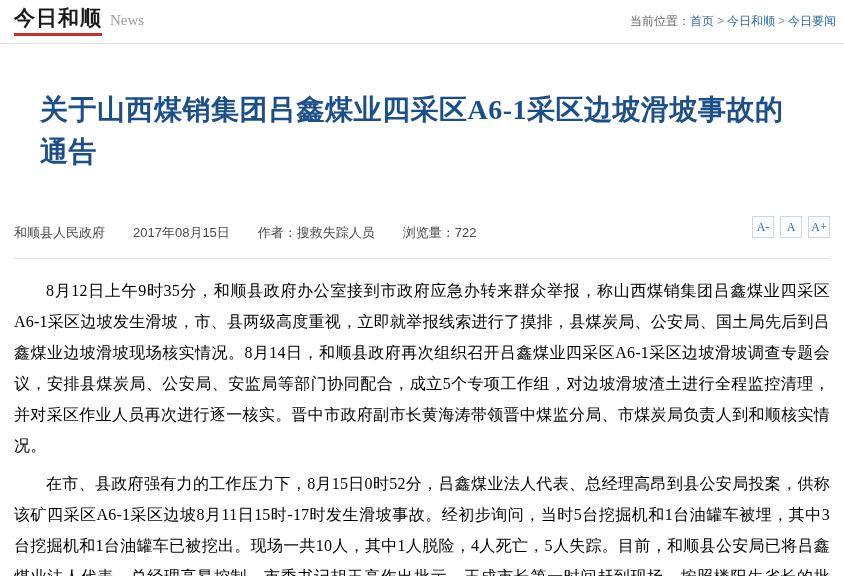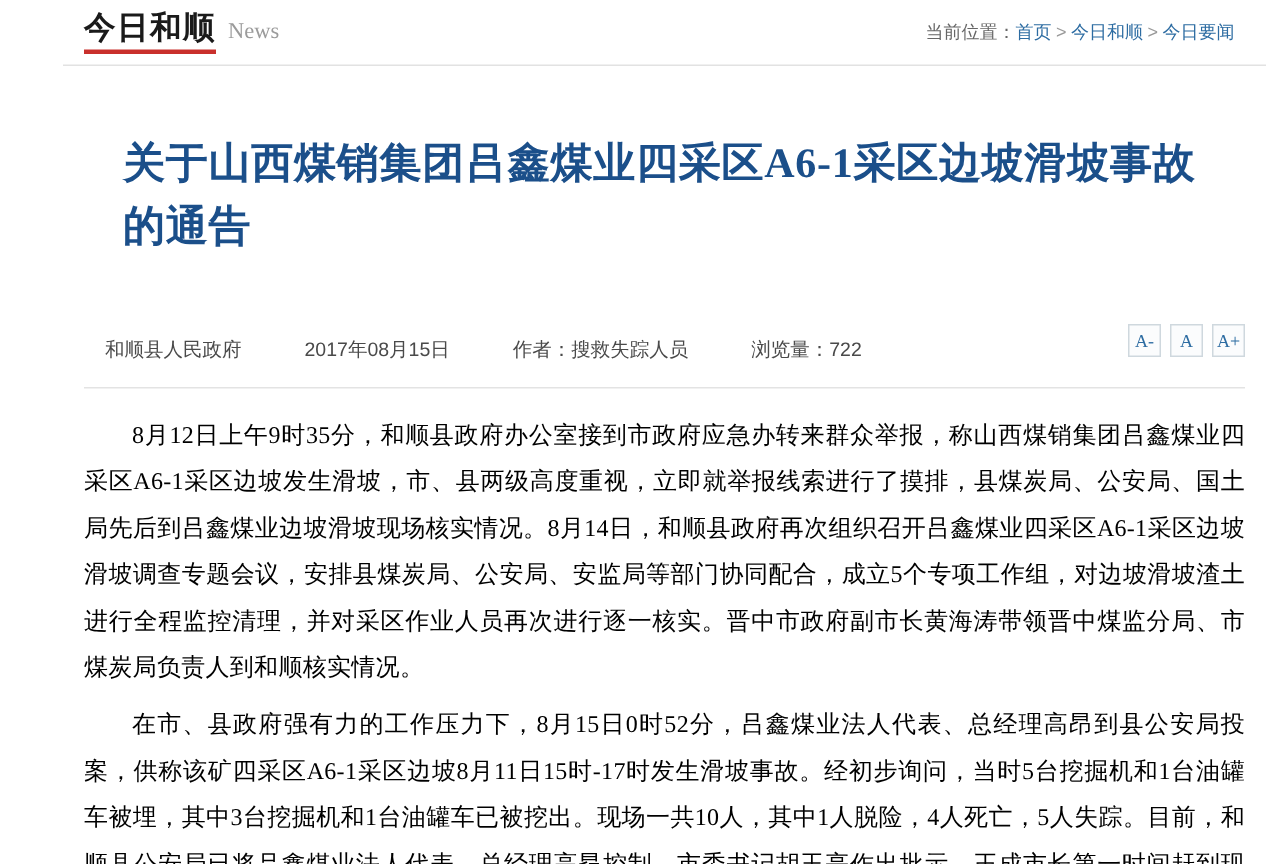--- a/index.html
+++ b/index.html
@@ -12,21 +12,20 @@
     background: #ffffff;
     font-family: "Liberation Sans", sans-serif;
     color: #333;
     overflow: hidden;
   }
   .page {
     position: relative;
     width: 844px;
     height: 576px;
     box-sizing: border-box;
-    padding-left: 42px;
   }
 
   
   .header {
     position: relative;
     height: 44px;
     border-bottom: 1px solid #e2e2e2;
     display: flex;
     align-items: center;
     padding: 0 14px;
@@ -47,21 +46,21 @@
     line-height: 1.05;
   }
   .brand-en {
     font-size: 15px;
     color: #9b9b9b;
     margin-left: 8px;
     font-family: "Liberation Serif", serif;
   }
   .breadcrumb {
     position: absolute;
-    right: 21px;
+    right: 8px;
     top: 13px;
     font-size: 12px;
     color: #666;
     white-space: nowrap;
   }
   .breadcrumb a {
     color: #2d6ca2;
     text-decoration: none;
   }
   .breadcrumb .sep {
@@ -91,21 +90,20 @@
     border-bottom: 1px solid #e3e3e3;
     display: flex;
     align-items: center;
     font-size: 13px;
     color: #4a4a4a;
     height: 26px;
   }
   .meta-item {
     margin-right: 28px;
     white-space: nowrap;
-    margin-left: 14px;
   }
   .font-size-ctrl {
     position: absolute;
     right: 0;
     top: -4px;
     display: flex;
     gap: 6px;
   }
   .fs-btn {
     width: 22px;

